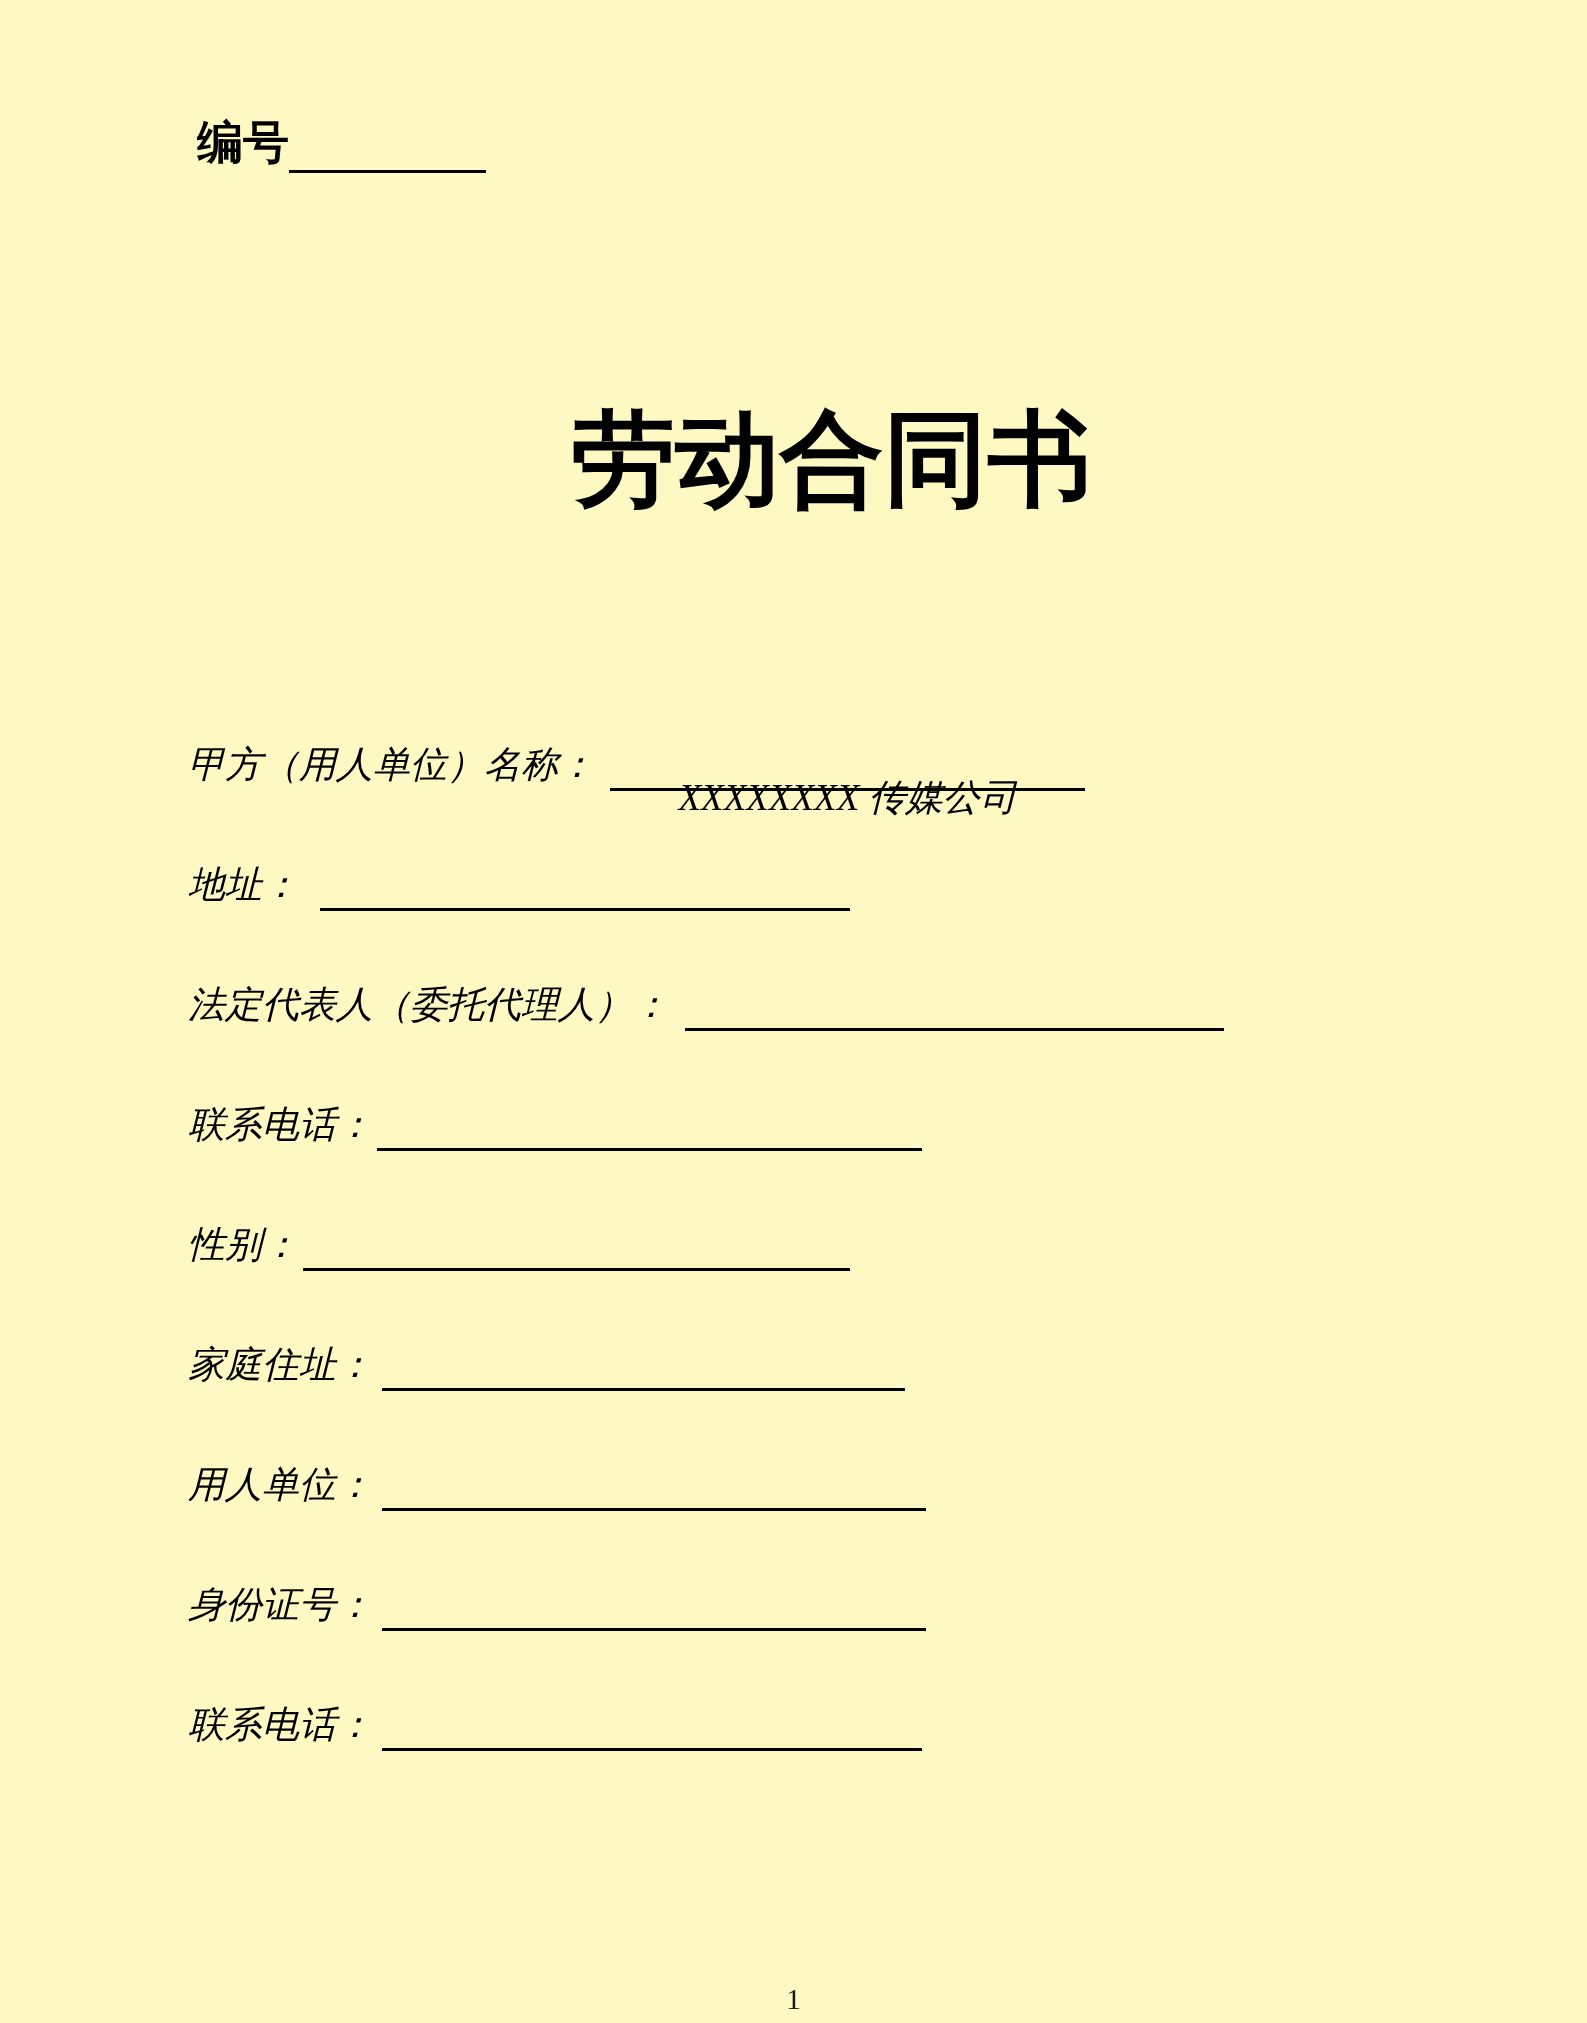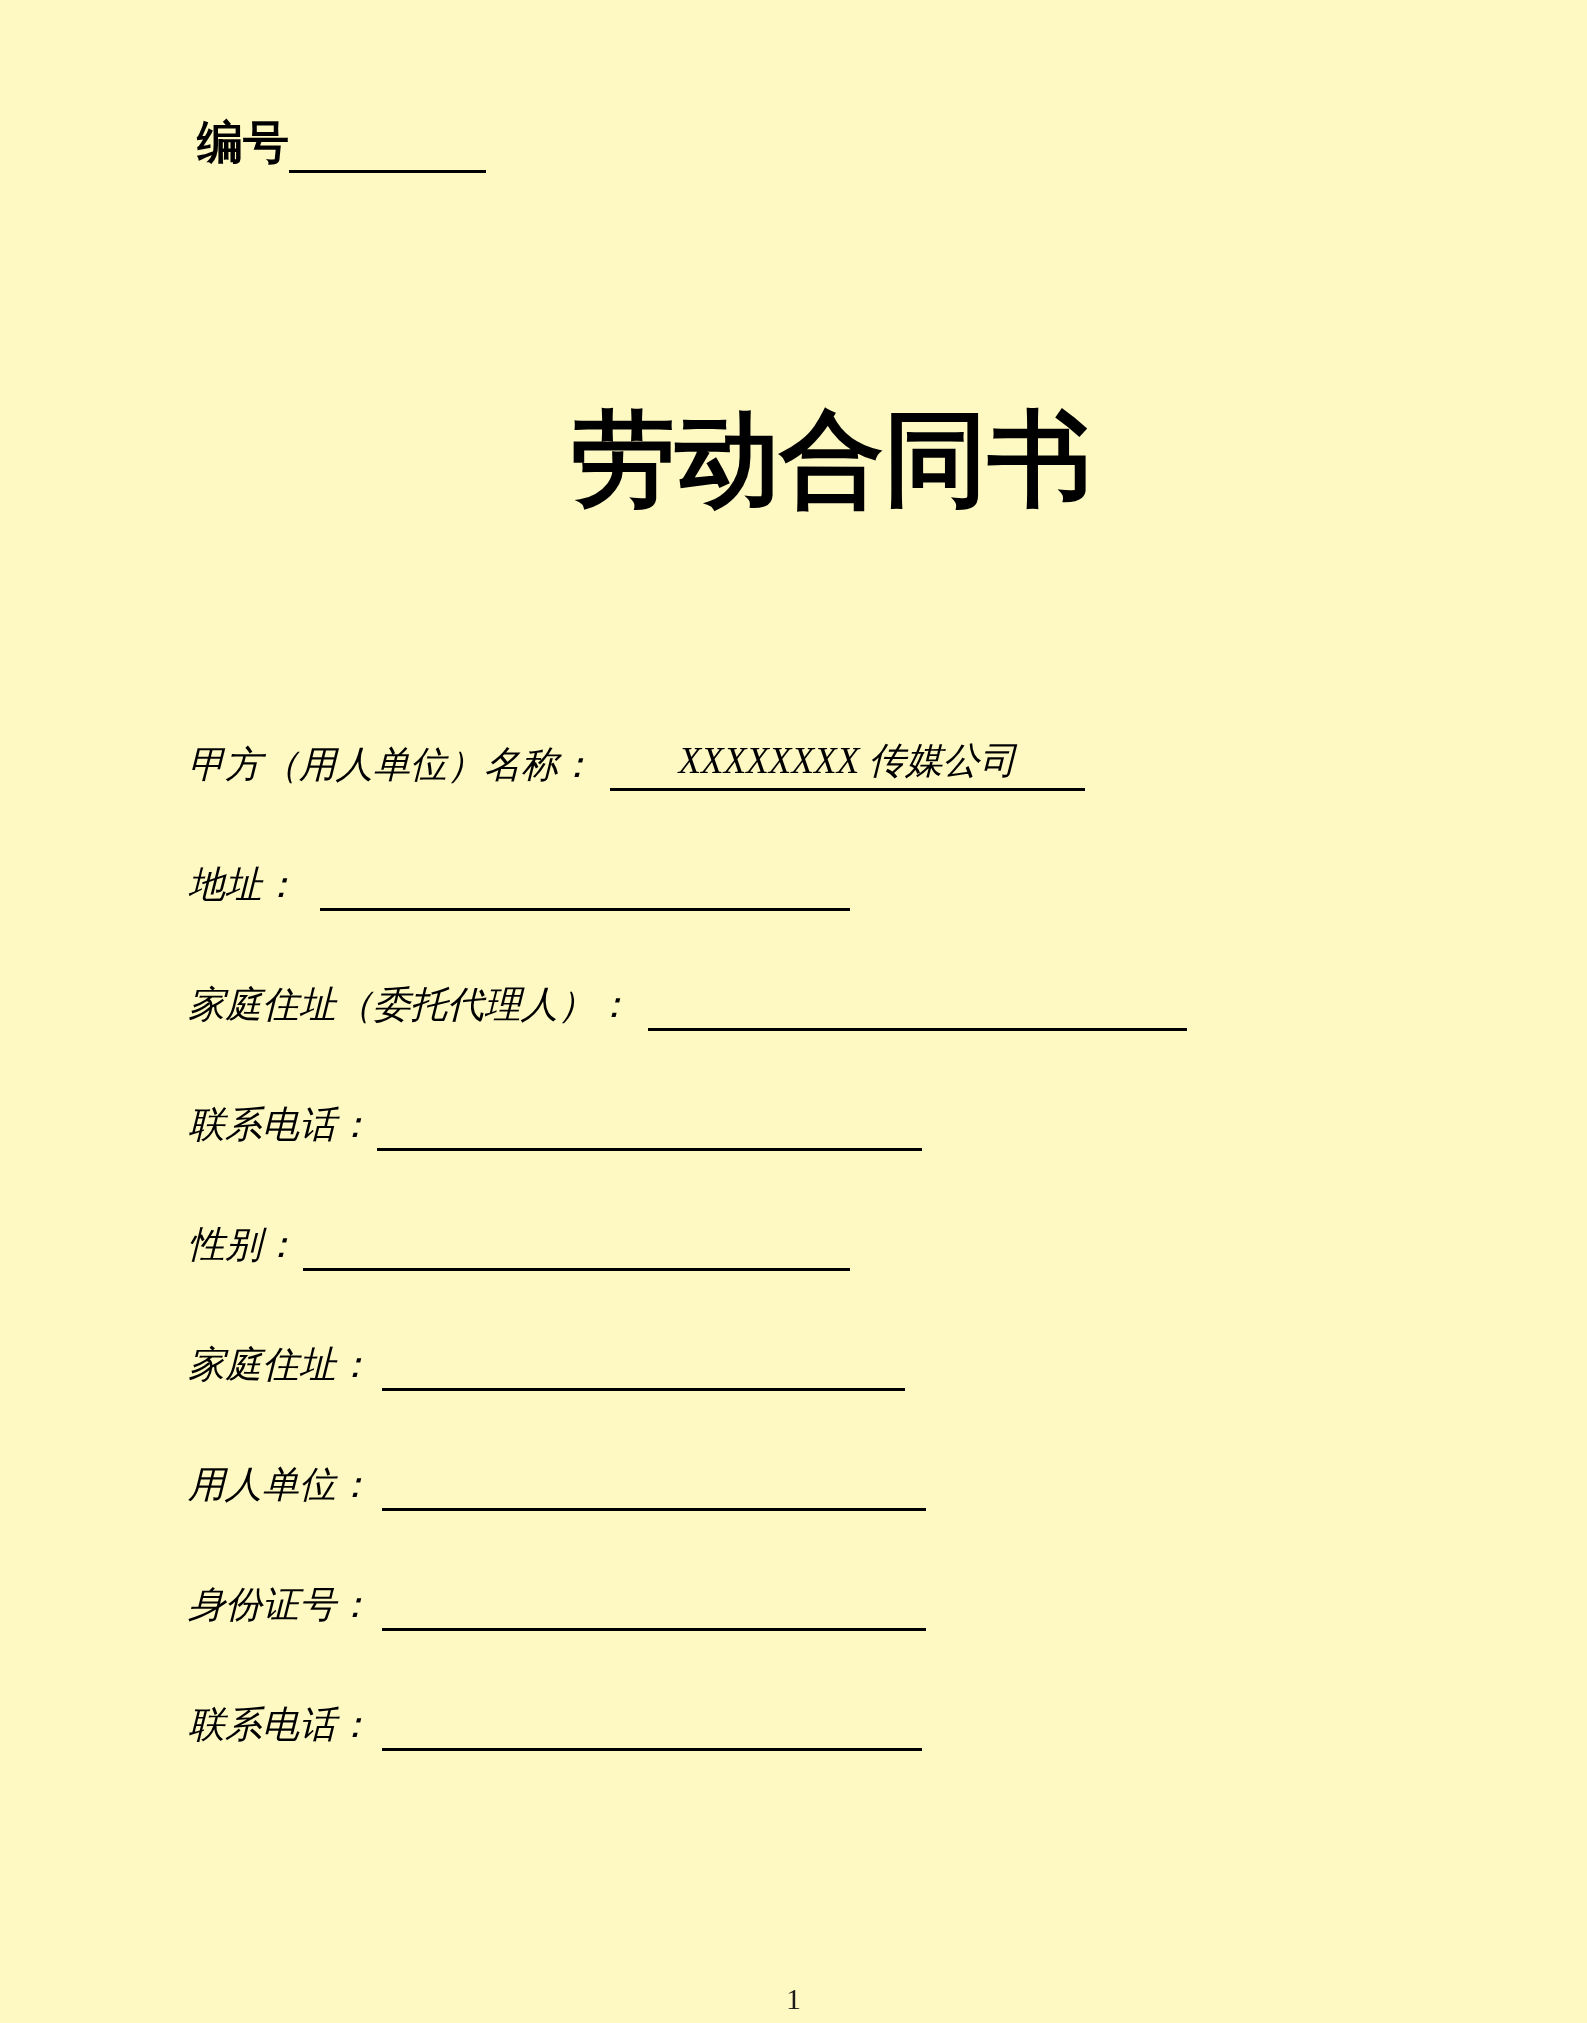--- a/index.html
+++ b/index.html
@@ -62,20 +62,21 @@
     height: 52px;
     border-bottom: 3px solid #000000;
     vertical-align: bottom;
   }
   .field-value {
     display: block;
     text-align: center;
     line-height: 50px;
     font-size: 37px;
     white-space: nowrap;
+    margin-top: 37px;
   }
   
   .page-number {
     position: absolute;
     left: 0;
     top: 1982px;
     width: 100%;
     text-align: center;
     font-size: 30px;
     color: #1a1a1a;
@@ -96,21 +97,21 @@
 
     <div class="field-row">
       <span class="field-label">甲方（用人单位）名称：</span><span class="field-line" style="margin-left:15px;width:475px"><span class="field-value">XXXXXXXX 传媒公司</span></span>
     </div>
 
     <div class="field-row">
       <span class="field-label">地址：</span><span class="field-line" style="margin-left:21px;width:530px"><span class="field-value"></span></span>
     </div>
 
     <div class="field-row">
-      <span class="field-label">家庭住址（委托代理人）：</span><span class="field-line" style="margin-left:16px;width:539px"><span class="field-value"></span></span>
+      <span class="field-label">法定代表人（委托代理人）：</span><span class="field-line" style="margin-left:16px;width:539px"><span class="field-value"></span></span>
     </div>
 
     <div class="field-row">
       <span class="field-label">联系电话：</span><span class="field-line" style="margin-left:4px;width:545px"><span class="field-value"></span></span>
     </div>
 
 
     <div class="field-row">
       <span class="field-label">性别：</span><span class="field-line" style="margin-left:4px;width:547px"><span class="field-value"></span></span>
     </div>

